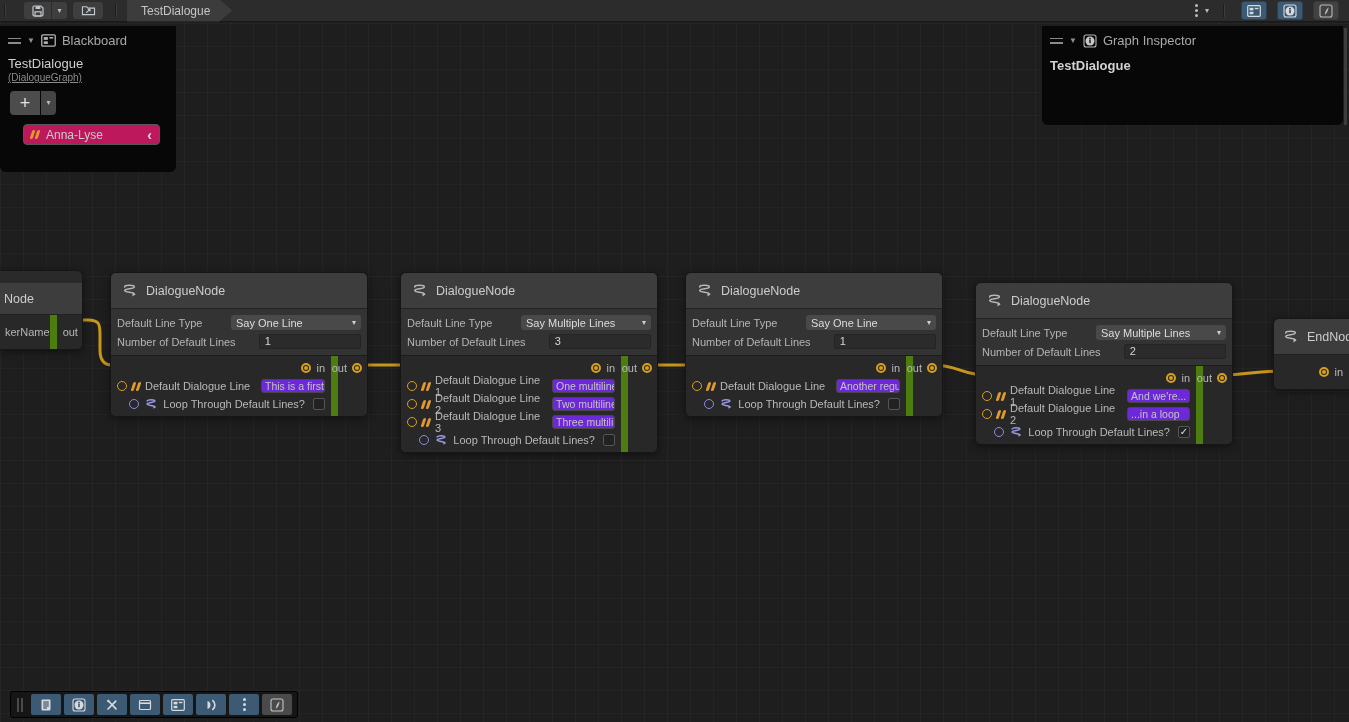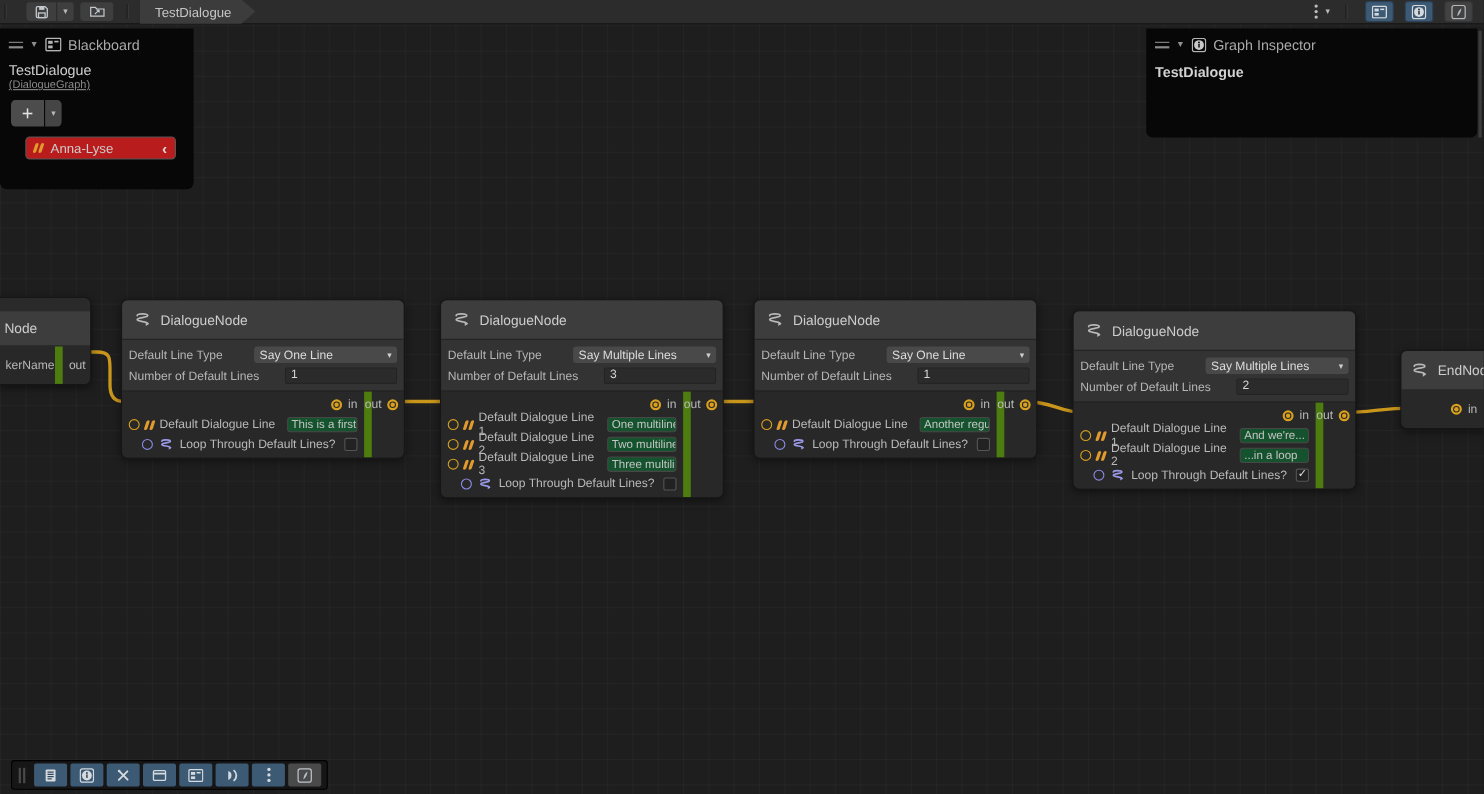--- a/index.html
+++ b/index.html
@@ -40,21 +40,21 @@
   .tri { font-size:8px; color:#8f8f8f; line-height:1; }
   .panel-title { font-size:13px; color:#a9a9a9; }
   .blackboard { left:0; top:26px; width:176px; height:146px; }
   .bb-name { font-size:13px; color:#cfcfcf; padding:4px 8px 0 8px; }
   .bb-sub { font-size:10px; color:#8b8b8b; padding:1px 8px 0 8px;text-decoration:underline; }
   .bb-addrow { display:flex; padding:8px 0 0 10px; }
   .bb-add { width:30px; height:24px; background:#4c4c4c; border-radius:4px 0 0 4px; color:#e2e2e2;
     font-size:18px; display:flex; align-items:center; justify-content:center; }
   .bb-addcaret { width:15px; height:24px; background:#454545; border-radius:0 4px 4px 0; margin-left:1px;
     display:flex; align-items:center; justify-content:center; }
-  .bb-pill { position:absolute; left:23px; top:98px; width:137px; height:21px; background:#b91c1c;
+  .bb-pill { position:absolute; left:23px; top:98px; width:137px; height:21px; background:#be185d;
     border:1px solid #565656; border-radius:4px; display:flex; align-items:center; padding:0 7px; gap:7px; }
   .bb-pill-label { font-size:12px; color:#cdcdcd; }
   .bb-chev { margin-left:auto; font-size:14px; font-weight:bold; color:#dcdcdc; line-height:1; }
   .inspector { left:1042px; top:26px; width:301px; height:99px; border-radius:0 0 6px 6px; }
   .gi-name { font-size:13px; font-weight:bold; color:#d2d2d2; padding:6px 8px 0 8px; }
   .resize-strip { position:absolute; left:1344px; top:28px; width:3px; height:97px; background:#3c3c3c; z-index:31; }
 
   
   .ic { display:inline-flex; align-items:center; justify-content:center; }
   .quote { display:inline-flex; gap:2px; }
@@ -79,21 +79,21 @@
   .node-body { display:flex; background:#282828; }
   .ports-left { flex:1; padding:3px 0; }
   .ports-right { width:36px; border-left:7px solid #4d7c0f; padding:3px 0; }
   .port-row { height:18px; display:flex; align-items:center; gap:5px; padding:0 6px; font-size:11px; color:#b9b9b9;justify-content:flex-end; }
   .port-row.out { justify-content:flex-end; padding-right:5px; }
   .port { width:10px; height:10px; min-width:10px; border-radius:50%; position:relative; }
   .port.exec { border:2px solid #d8a01d; }
   .port.exec::after { content:""; position:absolute; inset:1px; border-radius:50%; background:#d8a01d; }
   .port.hollow { border:1.5px solid #d8a01d; }
   .port.bool { border:1.5px solid #8b8ae4; }
-  .value-box { margin-left:auto; width:64px; height:14px; background:#14532d; border:1px solid #474747;
+  .value-box { margin-left:auto; width:64px; height:14px; background:#6d28d9; border:1px solid #474747;
     border-radius:3px; font-size:10.5px; color:#c4c4c4; line-height:12px; padding:0 3px;
     white-space:nowrap; overflow:hidden; }
   .checkbox { width:12px; height:12px; background:#222222; border:1px solid #555; border-radius:2px;
     margin-left:3px; display:flex; align-items:center; justify-content:center;
     font-size:10px; color:#e0e0e0; line-height:1; }
   .loop-ic { color:#9a99e8; }
   .title-ic { color:#b8b8b8; }
 
   
   .node.partial { left:-1px; top:270px; width:84px; border-radius:0 6px 6px 0; }

